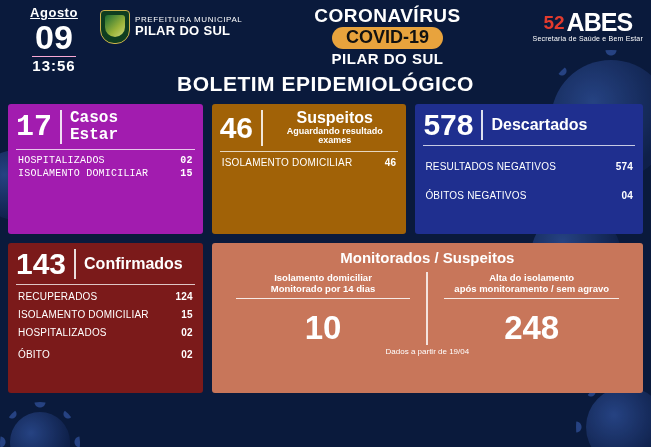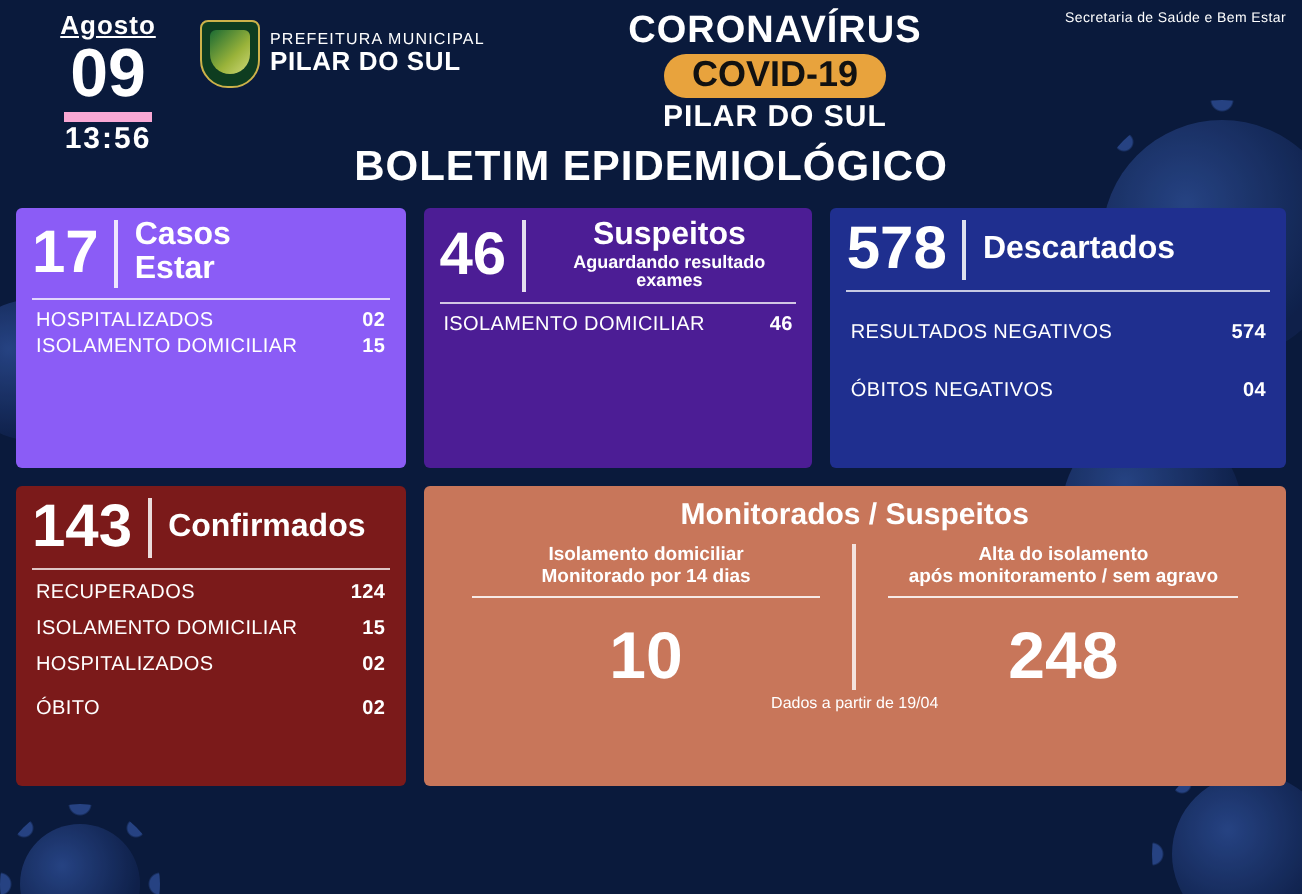--- a/index.html
+++ b/index.html
@@ -31,21 +31,21 @@
   .b4{width:80px;height:80px;right:-15px;bottom:-20px;}
   .b5{width:60px;height:60px;left:10px;bottom:-25px;}
 
   .wrap { position:relative; z-index:2; width:651px; height:322px; padding:6px 8px; }
 
   
   .header { display:flex; align-items:flex-start; height:62px; }
   .date-box { width:92px; text-align:center; color:#fff; line-height:1; }
   .date-month { font-size:13px; font-weight:bold; letter-spacing:.5px; text-decoration:underline; }
   .date-day { font-size:34px; font-weight:bold; margin:1px 0 2px; }
-  .date-time { font-size:15px; font-weight:bold; letter-spacing:1px; border-top:5px solid #f9a8d4; padding-top:1px; display:inline-block;}
+  .date-time { font-size:15px; font-weight:bold; letter-spacing:1px; border-top:1px solid #f9a8d4; padding-top:1px; display:inline-block;}
 
   .city-logo { display:flex; align-items:center; gap:5px; margin-top:4px; }
   .crest { width:30px; height:34px; background:#0e3d20; border:1px solid #cdb24a;
            border-radius:4px 4px 14px 14px; position:relative; }
   .crest::before{content:"";position:absolute;left:4px;top:4px;right:4px;bottom:6px;
            background:linear-gradient(135deg,#1b6b33,#9ab33a 60%,#cfd97a);border-radius:3px 3px 10px 10px;}
   .city-text { color:#fff; line-height:1.05; }
   .city-text .l1 { font-size:8px; letter-spacing:.6px; }
   .city-text .l2 { font-size:13px; font-weight:bold; letter-spacing:.3px; }
 
@@ -68,22 +68,22 @@
   .card { border-radius:3px; color:#fff; padding:6px 8px 7px; }
   .card-hd { display:flex; align-items:center; gap:8px; }
   .big-num { font-size:30px; font-weight:bold; line-height:1; }
   .hd-divider { width:2px; align-self:stretch; background:rgba(255,255,255,.85); }
   .hd-title { font-size:16px; font-weight:bold; line-height:1.05; }
   .hd-title small { display:block; font-size:9px; font-weight:bold; }
   .sep { height:1px; background:rgba(255,255,255,.75); margin:5px 0 4px; }
   .line { display:flex; justify-content:space-between; font-size:10px; letter-spacing:.2px; padding:1px 2px; }
   .line .v { font-weight:bold; }
 
-  .c-ativos { background:#8b5cf6; width:195px; height:130px; }
-  .c-suspeitos { background:#4c1d95; width:195px; height:130px; }
+  .c-ativos { background:#a21caf; width:195px; height:130px;font-family:Liberation Mono, monospace; }
+  .c-suspeitos { background:#a16207; width:195px; height:130px; }
   .c-descartados { background:#1f2f8f; width:228px; height:130px; }
 
   .row2 { margin-top:9px; }
   .c-confirmados { background:#7b1a1a; width:195px; height:150px; }
   .c-monitorados { background:#c8765a; width:432px; height:150px; text-align:center; }
 
   .mon-title { font-size:15px; font-weight:bold; }
   .mon-desc { font-size:8.5px; line-height:1.25; margin-top:2px; }
   .mon-split { display:flex; margin-top:6px; }
   .mon-col { flex:1; padding:0 6px; }
@@ -123,20 +123,24 @@
       </div>
     </div>
 
     <div class="corona-box">
       <div class="corona-title">CORONAVÍRUS</div>
       <div class="corona-badge">COVID-19</div>
       <div class="corona-sub">PILAR DO SUL</div>
     </div>
 
     <div class="abes">
+      <div class="abes-main">
+        <span class="abes-mark">52</span>
+        <span class="abes-word">ABES</span>
+      </div>
       <div class="abes-sub">Secretaria de Saúde e Bem Estar</div>
     </div>
   </div>
 
   <div class="boletim">BOLETIM EPIDEMIOLÓGICO</div>
 
   <div class="row">
 
     <div class="card c-ativos">
       <div class="card-hd">

